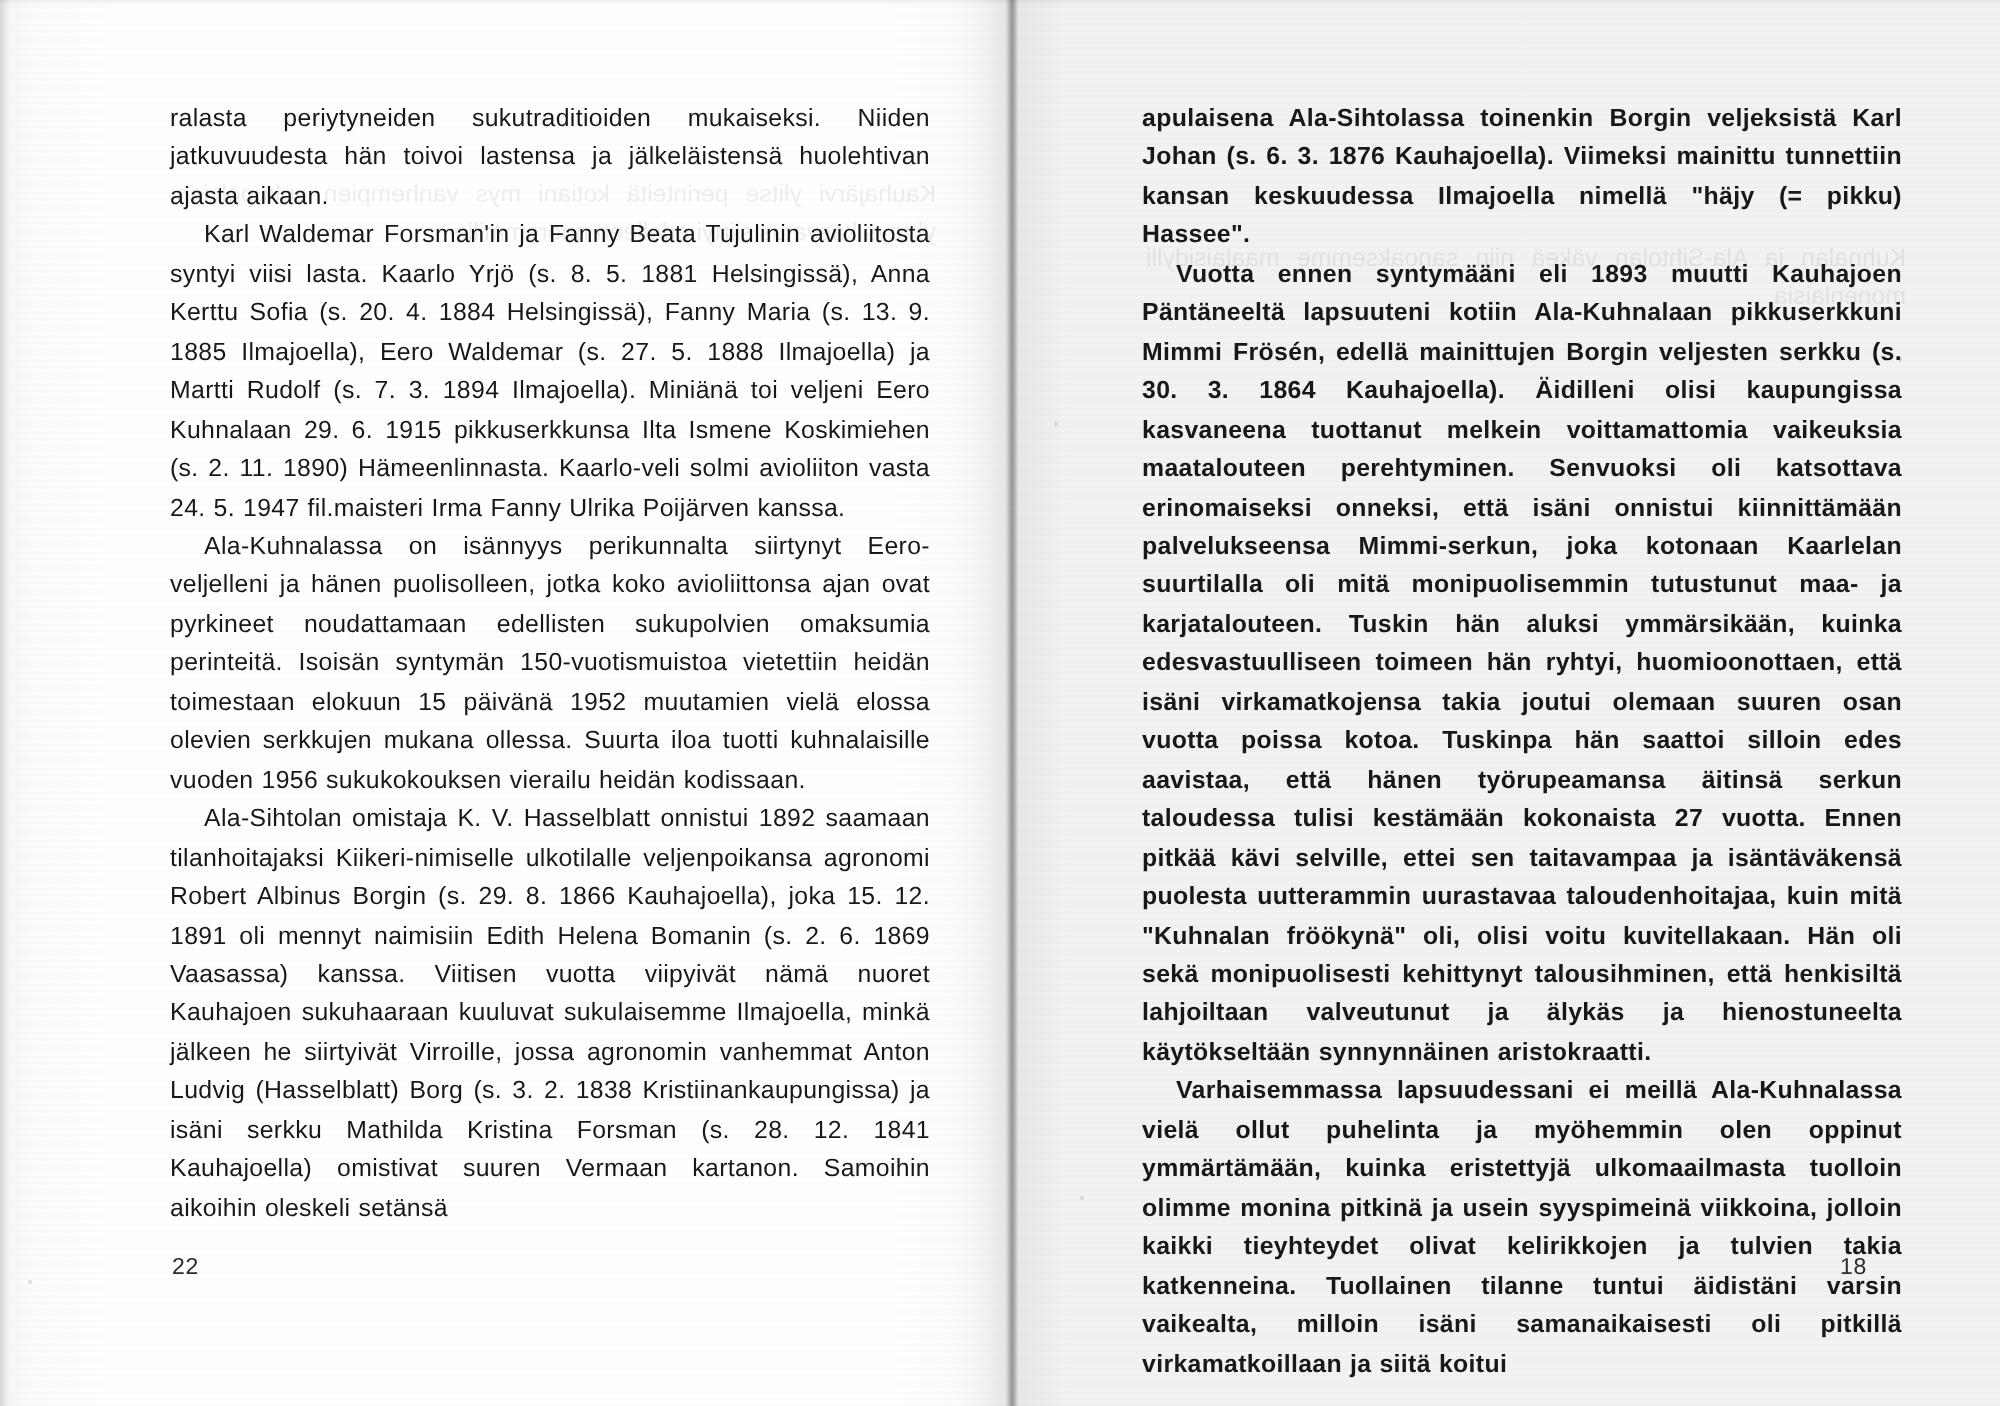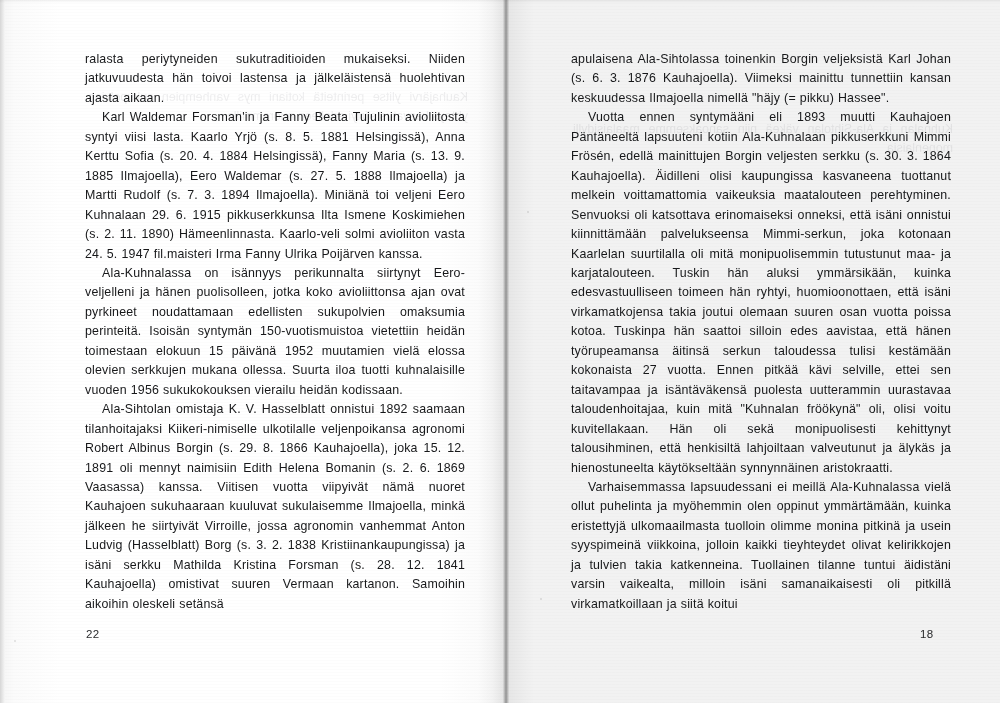--- a/index.html
+++ b/index.html
@@ -129,21 +129,21 @@
     margin: 0;
   }
   .column p.indent {
     text-indent: 17px;
   }
   .column p:last-child {
     text-align-last: left;
   }
 
   #col-left  { left: 85px;  top: 50px; }
-  #col-right { left: 571px; top: 50px; }
+  #col-right { left: 571px; top: 50px; font-weight: bold; }
 
   .folio {
     position: absolute;
     font-family: "Liberation Sans", sans-serif;
     font-size: 11.5px;
     color: #2a2b2d;
     letter-spacing: 0.4px;
   }
   #folio-left  { left: 86px;  top: 628px; }
   #folio-right { left: 920px; top: 628px; }

